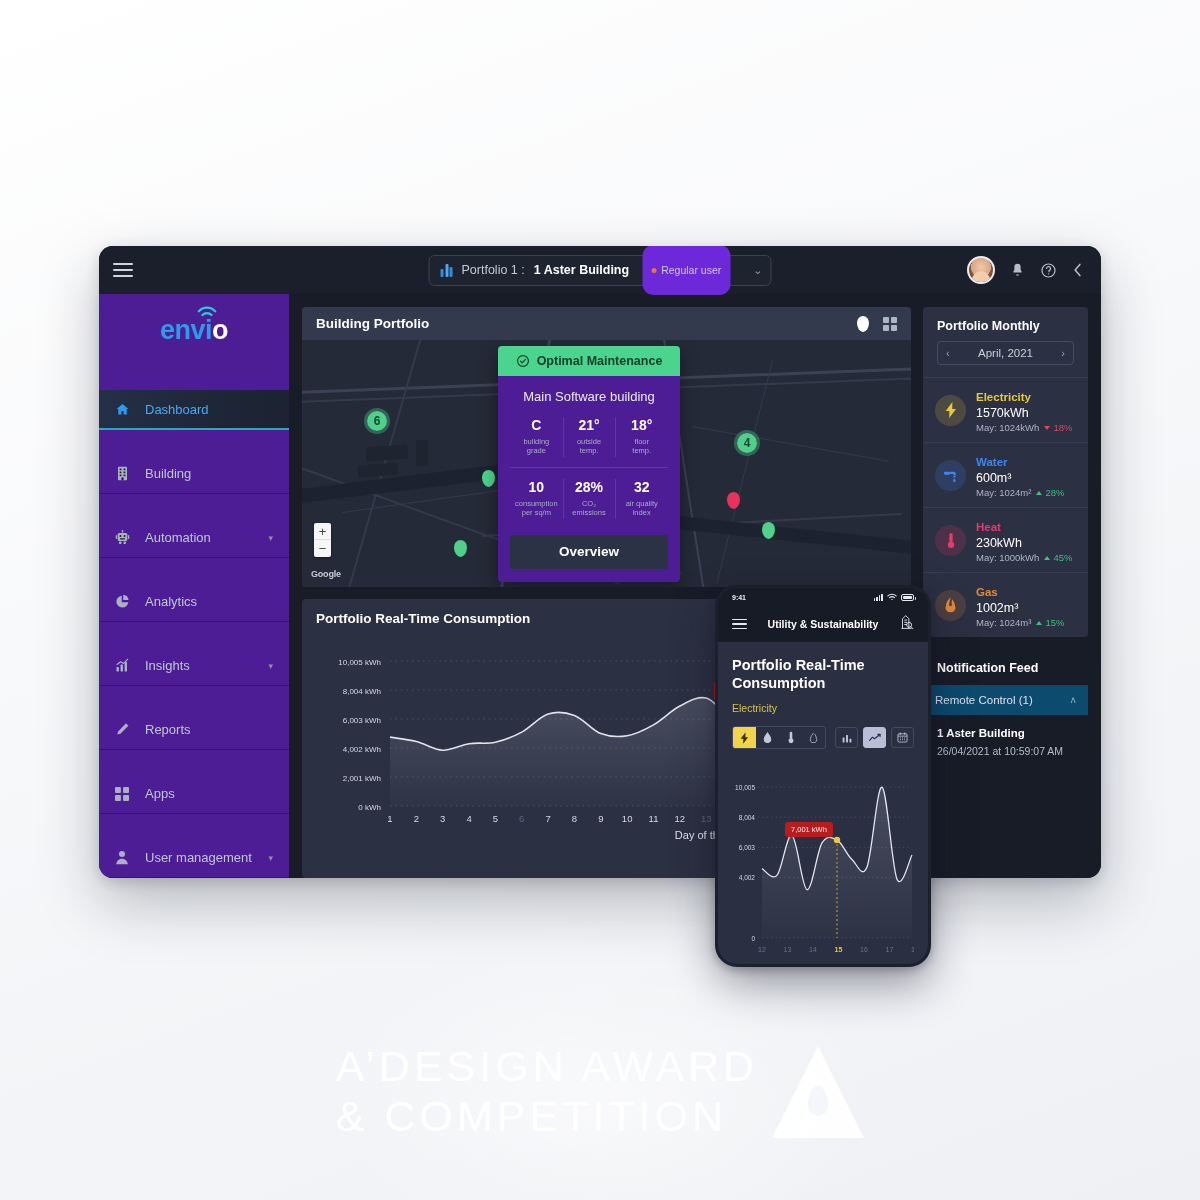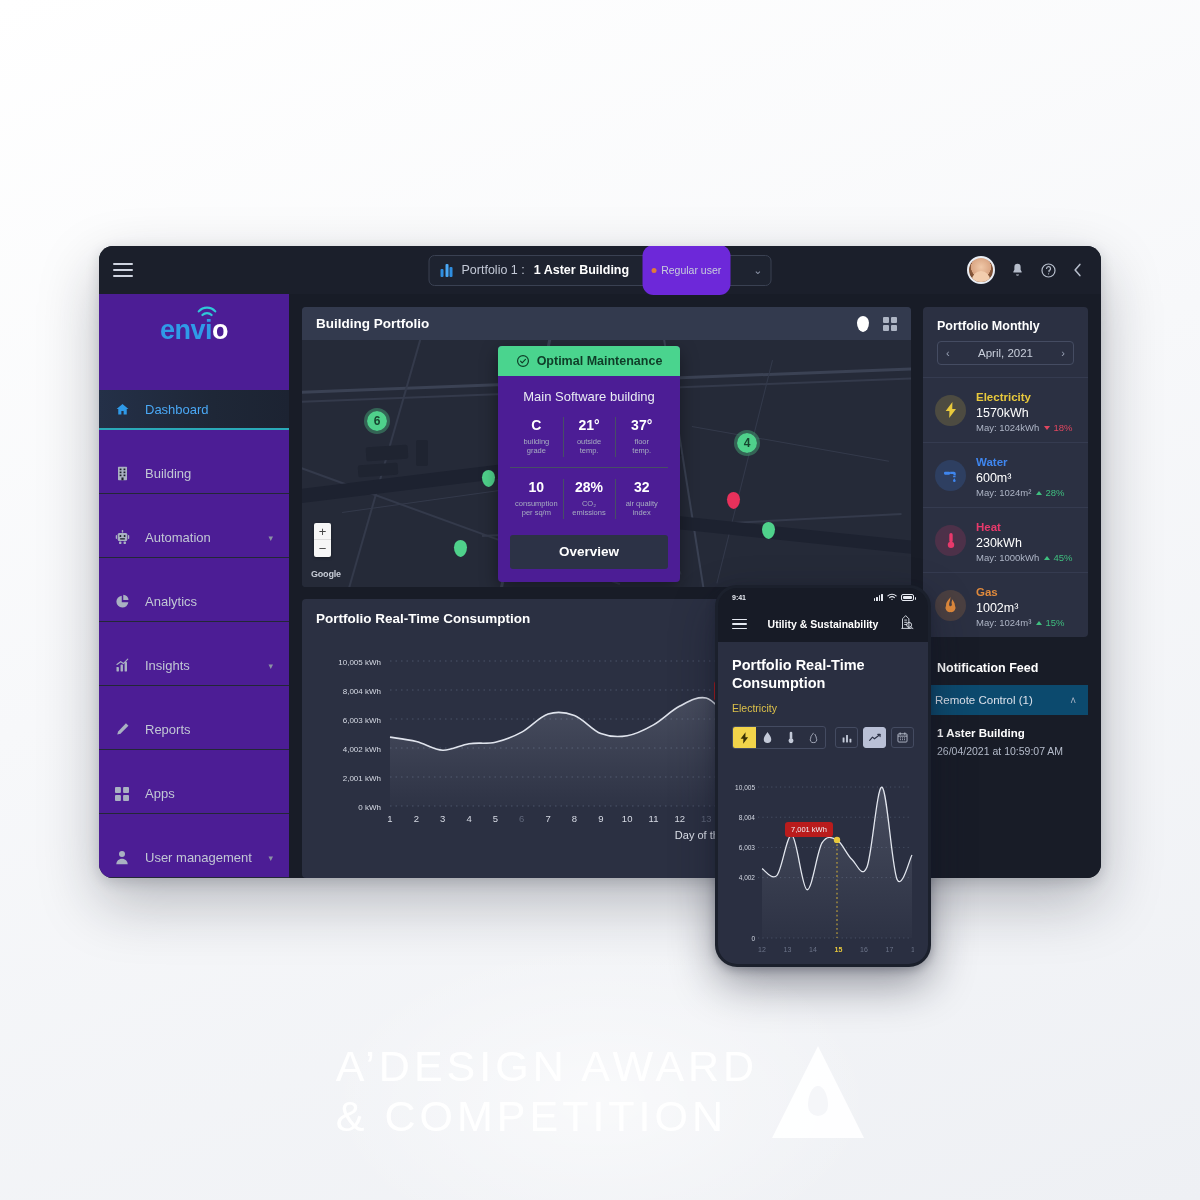--- a/index.html
+++ b/index.html
@@ -548,21 +548,21 @@
                 <div class="v">C</div>
                 <div class="l" style="white-space:pre-line">building
 grade</div>
               </div>
               <div class="stat">
                 <div class="v">21°</div>
                 <div class="l" style="white-space:pre-line">outside
 temp.</div>
               </div>
               <div class="stat">
-                <div class="v">37°</div>
+                <div class="v">18°</div>
                 <div class="l" style="white-space:pre-line">floor
 temp.</div>
               </div>
             </div>
 
             <div class="stat-row bot">
               <div class="stat">
                 <div class="v">10</div>
                 <div class="l" style="white-space:pre-line">consumption
 per sq/m</div>

